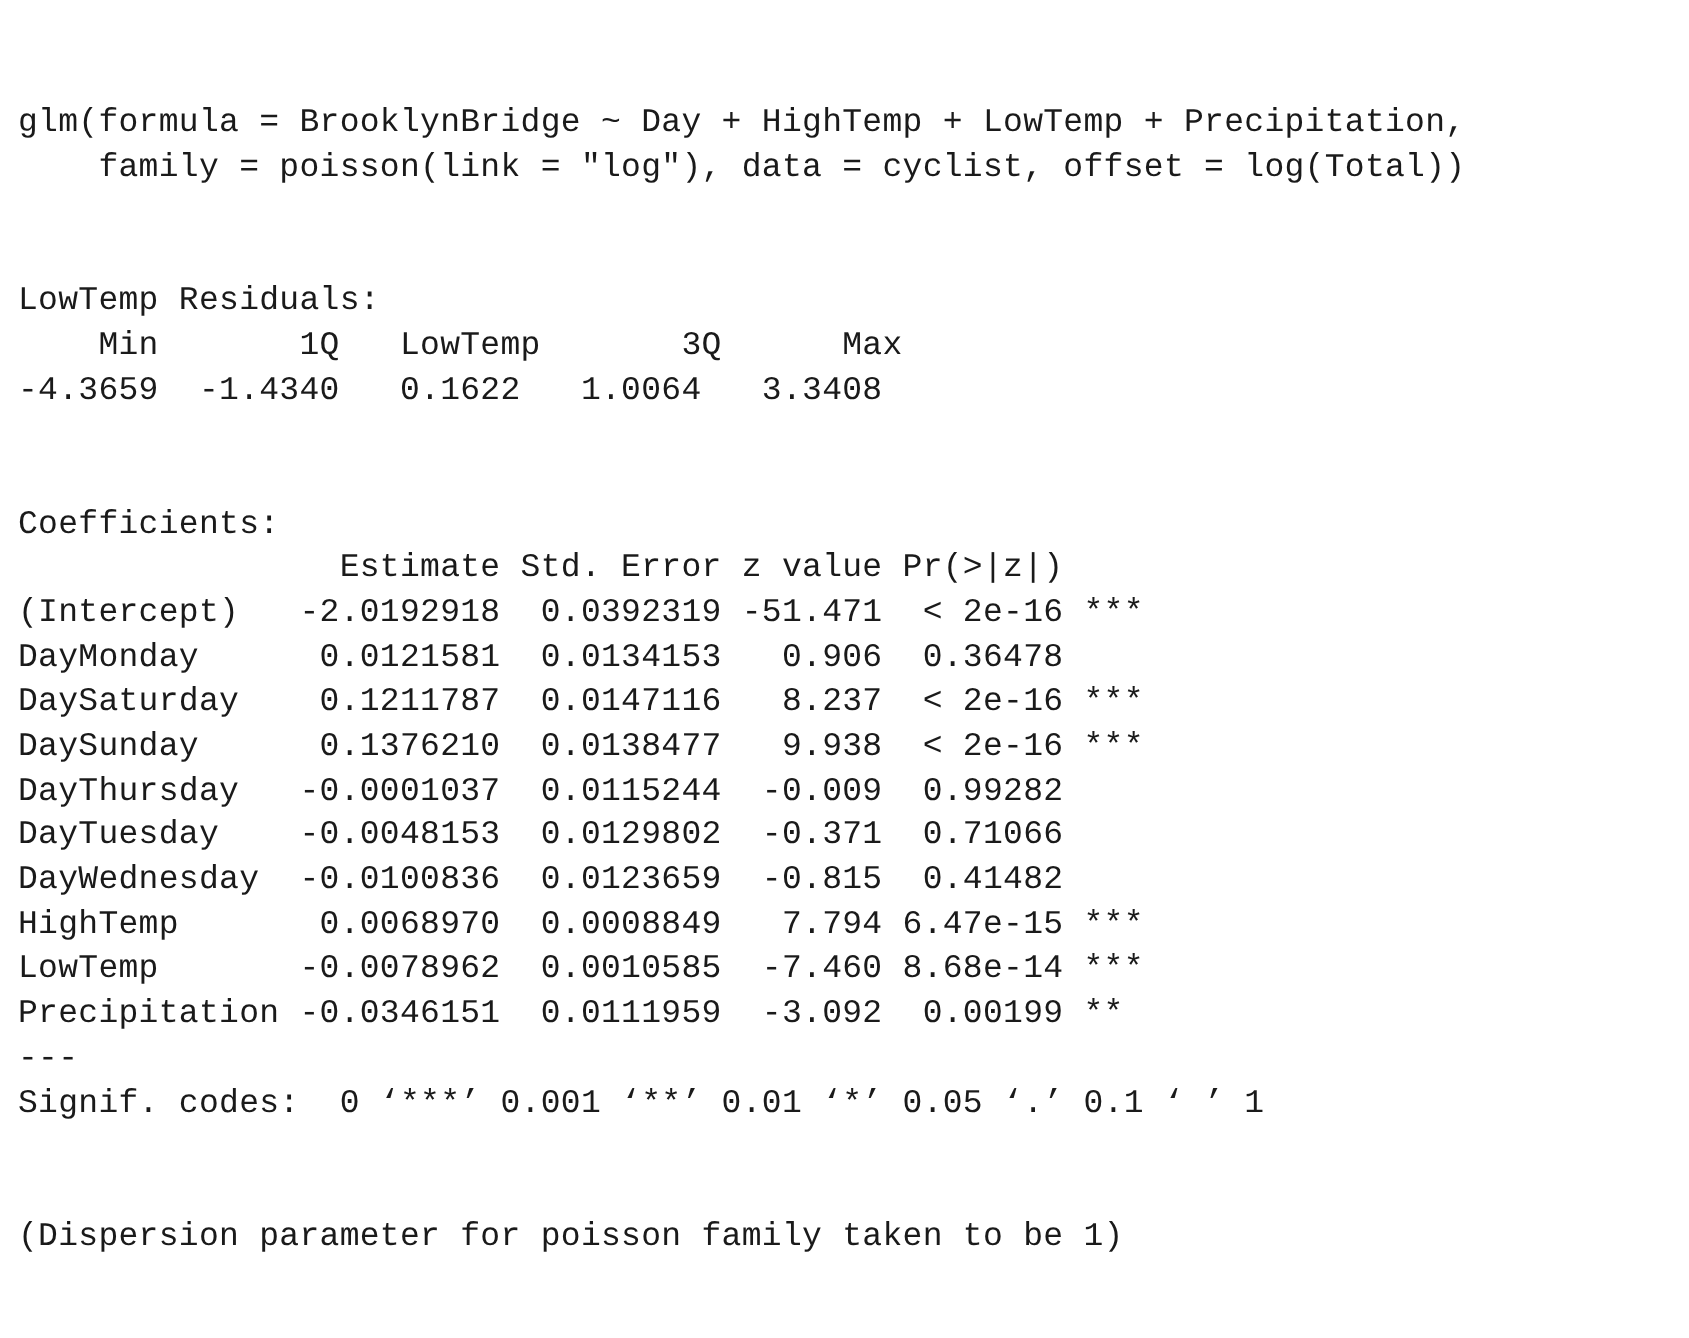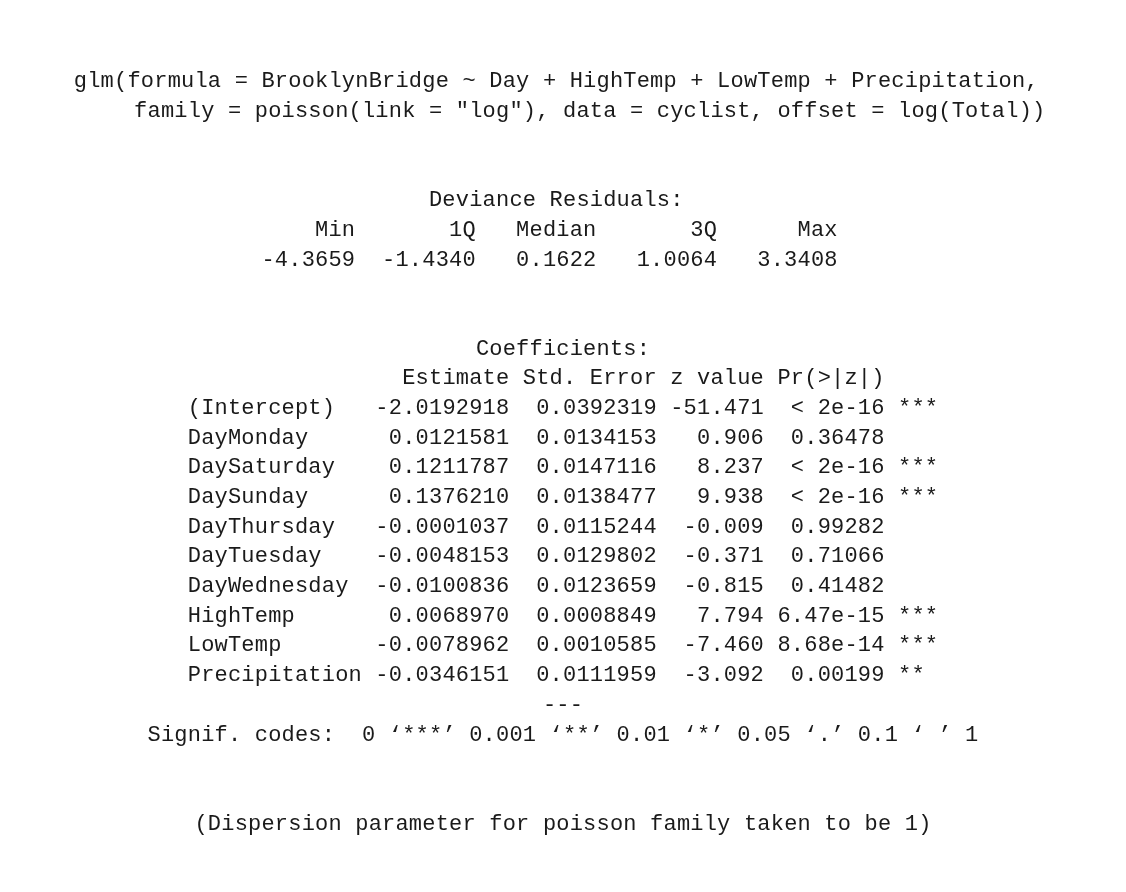--- a/index.html
+++ b/index.html
@@ -8,28 +8,28 @@
       padding: 8px 12px;
       font-family: Consolas, 'Courier New', monospace;
       font-size: 22px;
       line-height: 1.35;
       white-space: pre;
       background: #ffffff;
       color: #1a1a1a;
       letter-spacing: 0.2px;
       width: 1126px;
     }
-    .output-block { display: block; text-align: center; }
+    .output-block { display: block; }
   </style>
 </head>
 <body>
 
 <span class="output-block">glm(formula = BrooklynBridge ~ Day + HighTemp + LowTemp + Precipitation, </span><span class="output-block">    family = poisson(link = "log"), data = cyclist, offset = log(Total))</span>
 
-<span class="output-block">Deviance Residuals: </span><span class="output-block">    Min       1Q   Median       3Q      Max  </span><span class="output-block">-4.3659  -1.4340   0.1622   1.0064   3.3408  </span>
+<span class="output-block">LowTemp Residuals: </span><span class="output-block">    Min       1Q   LowTemp       3Q      Max  </span><span class="output-block">-4.3659  -1.4340   0.1622   1.0064   3.3408  </span>
 
 <span class="output-block">Coefficients:</span><span class="output-block">                Estimate Std. Error z value Pr(&gt;|z|)    </span><span class="output-block">(Intercept)   -2.0192918  0.0392319 -51.471  &lt; 2e-16 ***</span><span class="output-block">DayMonday      0.0121581  0.0134153   0.906  0.36478    </span><span class="output-block">DaySaturday    0.1211787  0.0147116   8.237  &lt; 2e-16 ***</span><span class="output-block">DaySunday      0.1376210  0.0138477   9.938  &lt; 2e-16 ***</span><span class="output-block">DayThursday   -0.0001037  0.0115244  -0.009  0.99282    </span><span class="output-block">DayTuesday    -0.0048153  0.0129802  -0.371  0.71066    </span><span class="output-block">DayWednesday  -0.0100836  0.0123659  -0.815  0.41482    </span><span class="output-block">HighTemp       0.0068970  0.0008849   7.794 6.47e-15 ***</span><span class="output-block">LowTemp       -0.0078962  0.0010585  -7.460 8.68e-14 ***</span><span class="output-block">Precipitation -0.0346151  0.0111959  -3.092  0.00199 ** </span><span class="output-block">---</span><span class="output-block">Signif. codes:  0 ‘***’ 0.001 ‘**’ 0.01 ‘*’ 0.05 ‘.’ 0.1 ‘ ’ 1</span>
 
 <span class="output-block">(Dispersion parameter for poisson family taken to be 1)</span>
 
 
 
 
 
 

